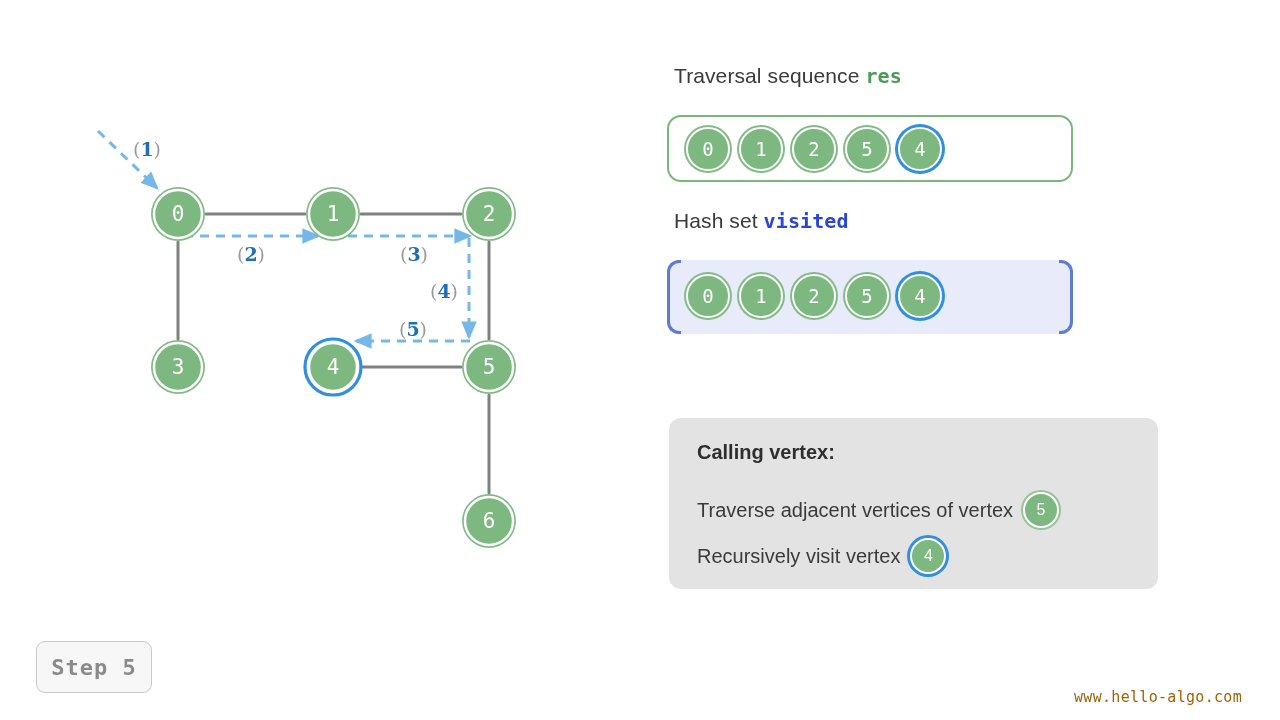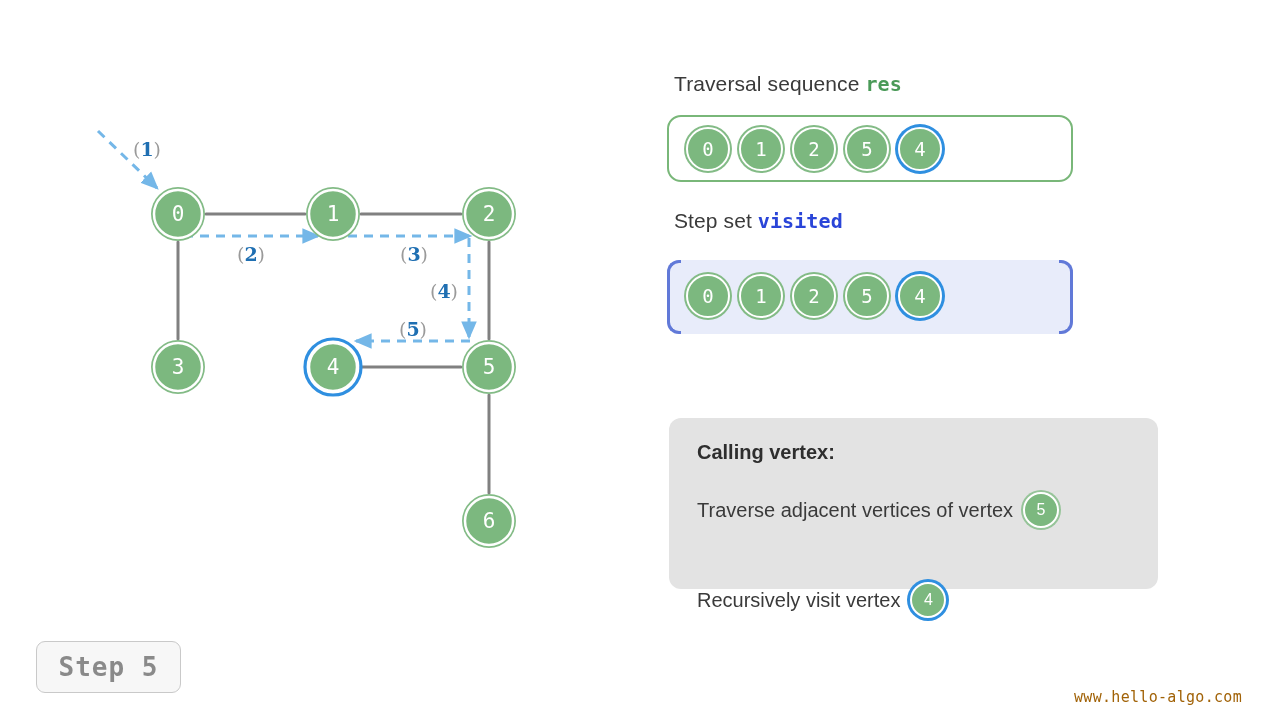--- a/index.html
+++ b/index.html
@@ -16,21 +16,21 @@
   
   .panel-label{
     position:absolute;font-size:21px;color:#3a3a3a;letter-spacing:.1px;
     white-space:nowrap;
   }
   .code-res{font-family:"DejaVu Sans Mono","Liberation Mono",monospace;
             font-weight:bold;color:#4a9a58;font-size:20px;}
   .code-visited{font-family:"DejaVu Sans Mono","Liberation Mono",monospace;
             font-weight:bold;color:#2a45d8;font-size:20px;}
 
-  #res-title{left:674px;top:64px;margin-top:8px;}
+  #res-title{left:674px;top:64px;}
   #visited-title{left:674px;top:209px;}
 
   #res-box{
     position:absolute;left:667px;top:115px;width:406px;height:67px;
     border:2px solid #79b779;border-radius:14px;background:#fff;
     box-sizing:border-box;
   }
   #visited-box{
     position:absolute;left:667px;top:260px;width:406px;height:74px;
     background:#e8ecfa;border-radius:12px;box-sizing:border-box;
@@ -70,37 +70,37 @@
   }
   #calling-title{
     position:absolute;left:697px;top:441px;font-size:20px;font-weight:bold;
     color:#2e2e2e;
   }
   .calling-line{
     position:absolute;display:flex;align-items:center;gap:10px;
     font-size:20px;color:#3a3a3a;white-space:nowrap;
   }
   #calling-line-1{left:697px;top:492px;justify-content:center;}
-  #calling-line-2{left:697px;top:538px;margin-top:44px;}
+  #calling-line-2{left:697px;top:538px;}
   .mini-chip{
     width:36px;height:36px;border-radius:50%;background:#7cb87f;
     border:2px solid #ffffff;box-shadow:0 0 0 2px #96c499;
     display:flex;align-items:center;justify-content:center;
     color:#fff;font-size:16px;box-sizing:border-box;
     font-family:"Liberation Sans",sans-serif;
   }
   .mini-chip.hl{box-shadow:0 0 0 3px #2f8fe0;}
 
   
   #step-badge{
-    position:absolute;left:36px;top:641px;width:145px;height:52px;
+    position:absolute;left:36px;top:641px;width:116px;height:52px;
     background:#f7f7f7;border:1px solid #c9c9c9;border-radius:9px;
     display:flex;align-items:center;justify-content:center;
     font-family:"DejaVu Sans Mono","Liberation Mono",monospace;
-    font-size:26px;font-weight:bold;color:#8a8a8a;letter-spacing:1px;
+    font-size:22px;font-weight:bold;color:#8a8a8a;letter-spacing:1px;
     box-sizing:border-box;
   }
 
   
   #watermark{
     position:absolute;right:38px;bottom:14px;
     font-family:"DejaVu Sans Mono","Liberation Mono",monospace;
     font-size:15px;color:#a16207;letter-spacing:.3px;
   }
 </style>
@@ -210,21 +210,21 @@
   <div id="res-box"></div>
   <div class="chip-row" id="res-chips">
     <div class="chip">0</div>
     <div class="chip">1</div>
     <div class="chip">2</div>
     <div class="chip">5</div>
     <div class="chip hl">4</div>
   </div>
 
   <div class="panel-label" id="visited-title">
-    <span>Step set </span><span class="code-visited">visited</span>
+    <span>Hash set </span><span class="code-visited">visited</span>
   </div>
 
   <div id="visited-box">
     <div class="bracket left"></div>
     <div class="bracket right"></div>
   </div>
   <div class="chip-row" id="visited-chips">
     <div class="chip">0</div>
     <div class="chip">1</div>
     <div class="chip">2</div>

